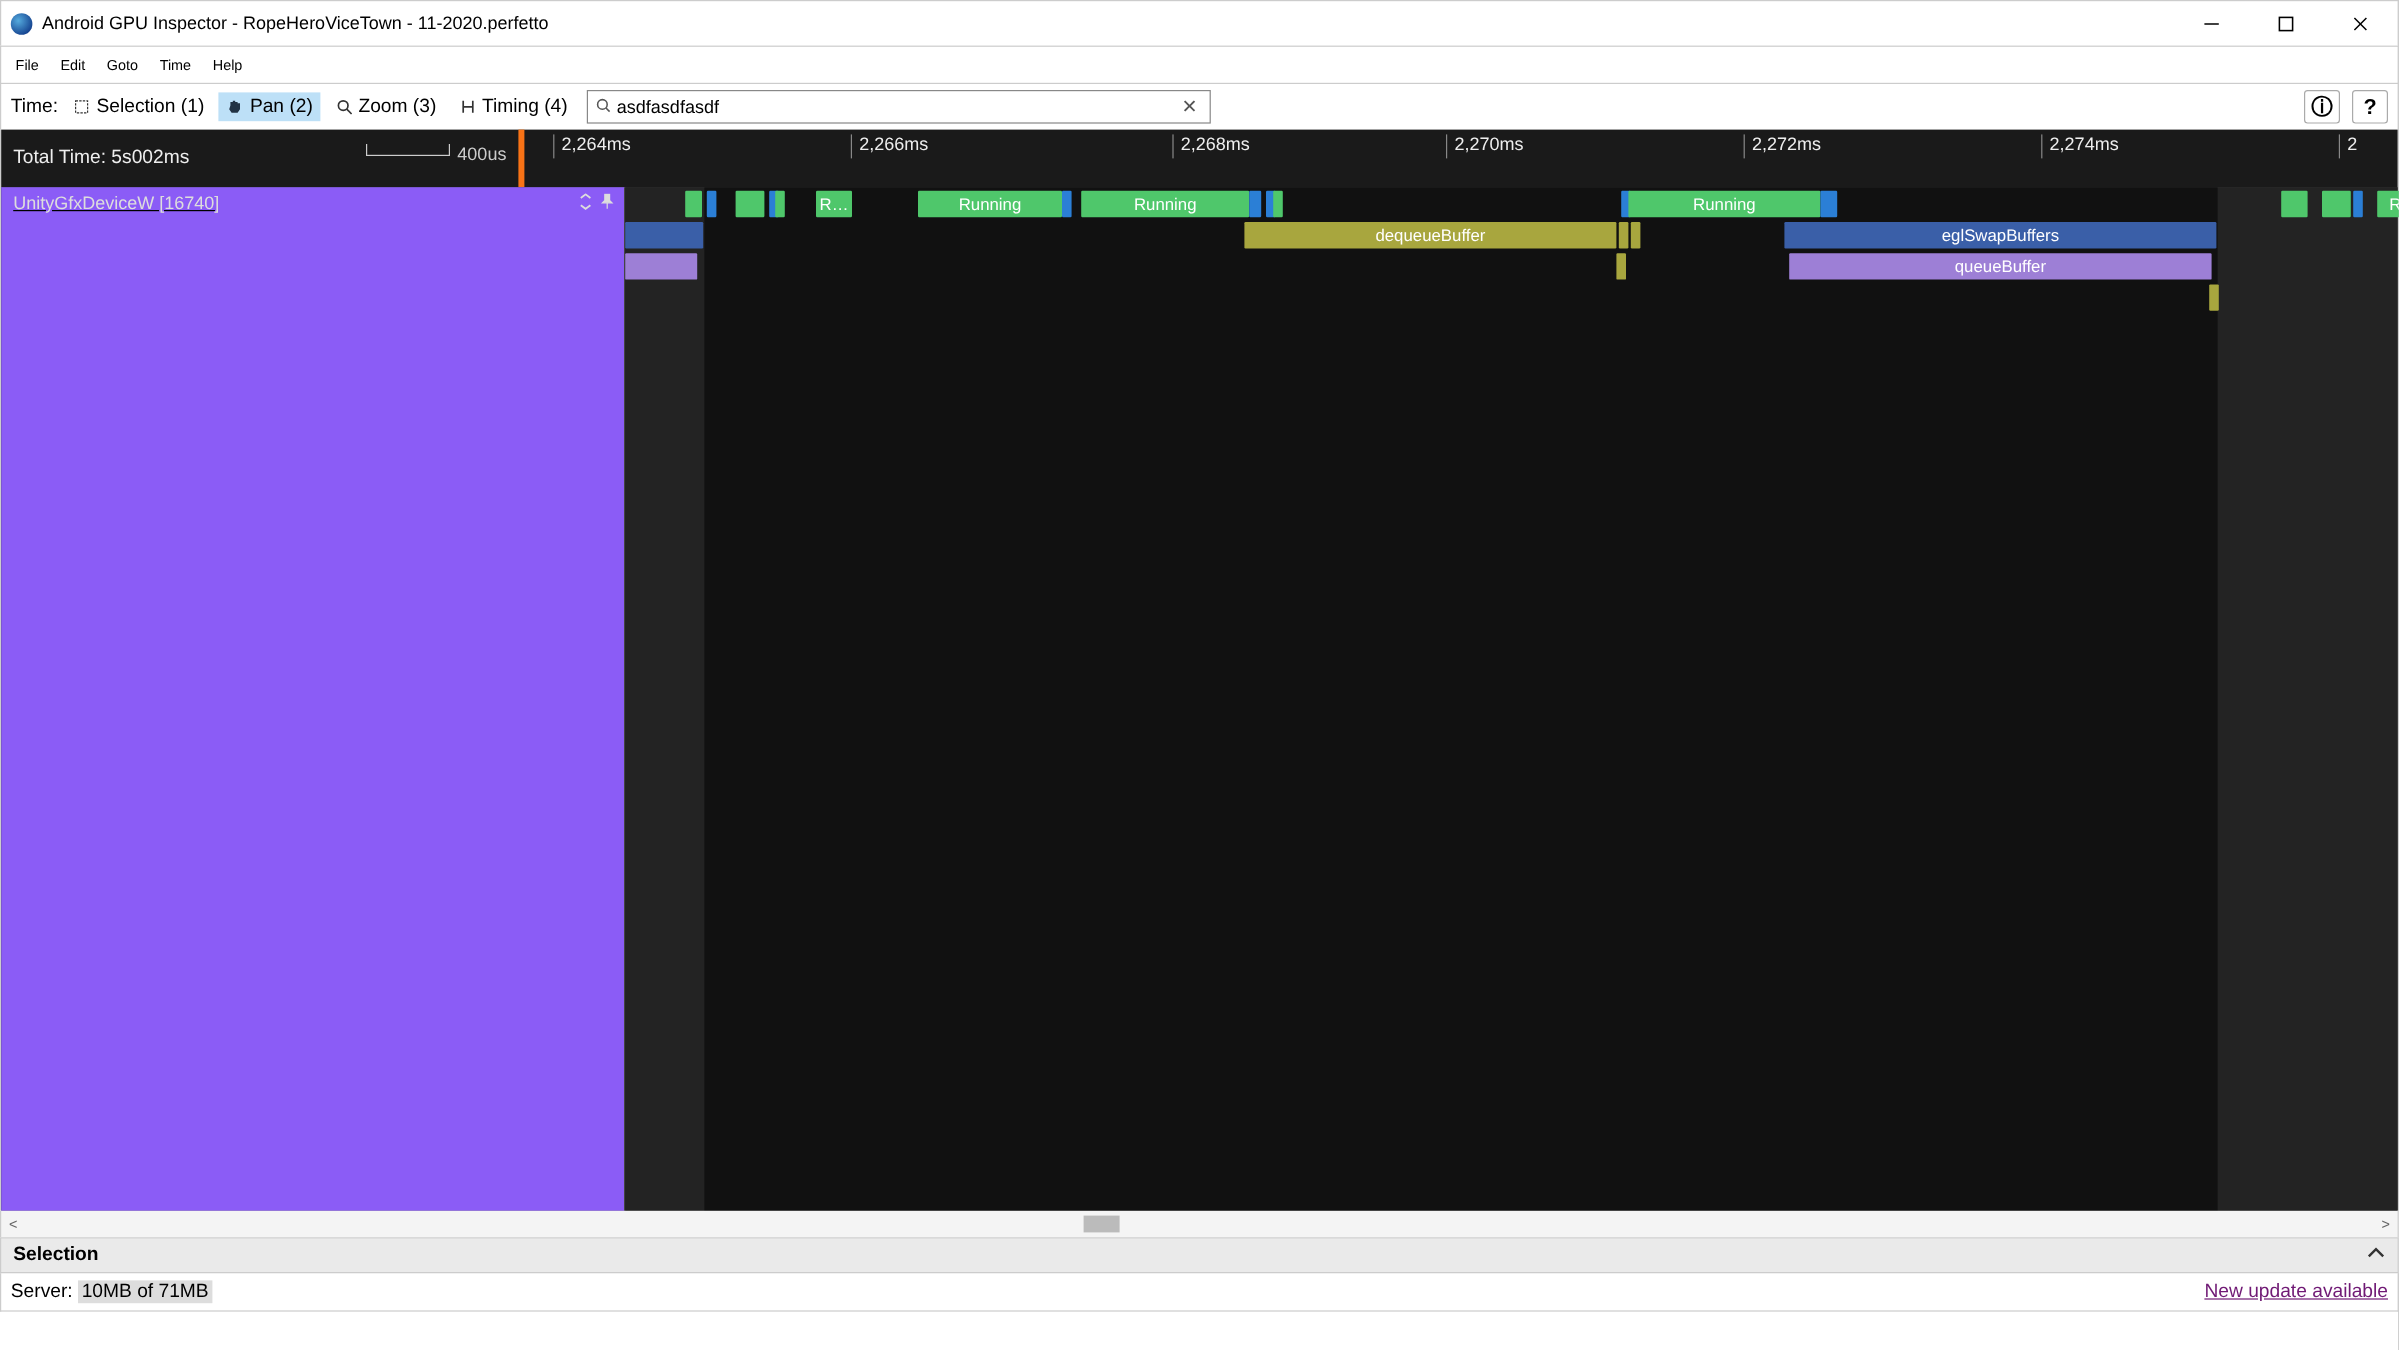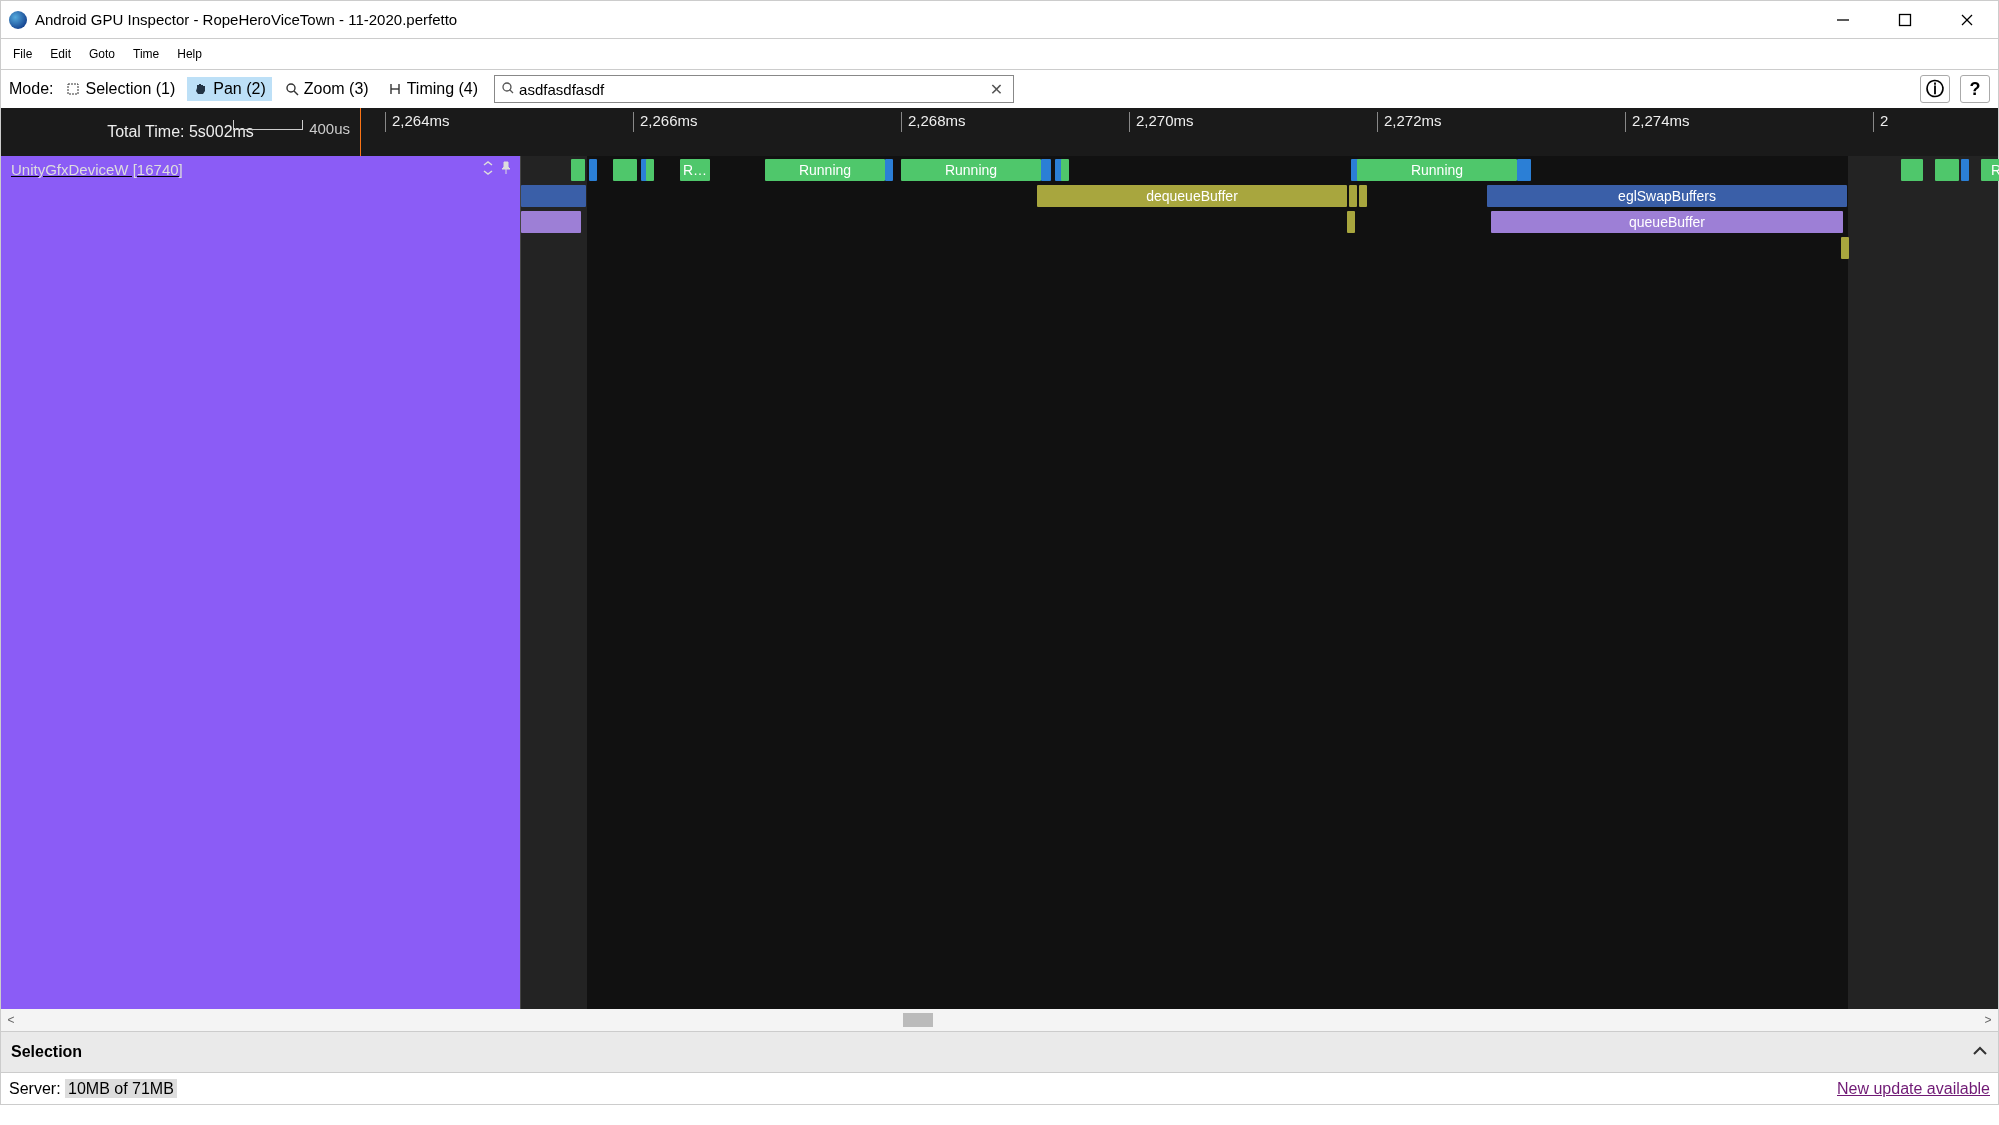--- a/index.html
+++ b/index.html
@@ -25,21 +25,21 @@
 .mode-icon { width: 16px; height: 16px; display: inline-flex; align-items: center; justify-content: center; }
 .searchbox { display: flex; align-items: center; border: 1px solid #888; height: 28px; width: 520px; padding: 0 6px; margin-left: 4px; }
 .searchbox input { border: none; outline: none; flex: 1; font-size: 15px; padding-left: 4px; }
 .search-x { cursor: pointer; color: #555; padding: 0 4px; font-size: 16px; }
 .spacer { flex: 1; }
 .help-btn { width: 30px; height: 28px; border: 1px solid #aaa; display: flex; align-items: center; justify-content: center; margin-left: 4px; cursor: pointer; font-size: 18px; font-weight: bold; border-radius: 3px; }
 
 
 .timeline-wrap { border-left: 1px solid #ccc; border-right: 1px solid #ccc; height: 901px; display: flex; flex-direction: column; }
 .timeruler { height: 48px; display: flex; background: #1a1a1a; color: #eee; }
-.ruler-left { width: 360px; display: flex; align-items: center; padding: 0 10px; border-right: 1px solid #f97316; position: relative; justify-content: center; }
+.ruler-left { width: 436px; display: flex; align-items: center; padding: 0 10px; border-right: 5px solid #f97316; position: relative; }
 .total-time { font-size: 16px; }
 .scale { position: absolute; right: 10px; top: 12px; display: flex; align-items: center; color: #ccc; font-size: 15px; }
 .scale-bar { width: 70px; height: 10px; border-bottom: 1px solid #ccc; border-left: 1px solid #ccc; border-right: 1px solid #ccc; margin-right: 6px; position: relative; top: -4px; }
 .ruler-right { flex: 1; position: relative; }
 .ruler-ticks { position: absolute; top: 0; left: 0; right: 0; height: 28px; }
 .tick-label { position: absolute; top: 4px; font-size: 15px; color: #eee; border-left: 1px solid #888; padding-left: 6px; height: 20px; }
 .span-indicator { position: absolute; top: 30px; left: 0; right: 0; text-align: center; color: #ccc; font-size: 14px; }
 .span-line { position: absolute; top: 38px; height: 1px; background: #aaa; }
 .span-cap { position: absolute; top: 32px; width: 1px; height: 12px; background: #aaa; }
 
@@ -60,21 +60,21 @@
 .slice.olive { background: #a8a63e; }
 .slice.purple { background: #9d7fd6; }
 
 
 .hscroll { height: 22px; border-left:1px solid #ccc; border-right:1px solid #ccc; background: #f4f4f4; display: flex; align-items: center; position: relative; }
 .hscroll-arrow { width: 20px; text-align: center; cursor: pointer; color: #666; font-size: 12px; }
 .hscroll-track { flex: 1; position: relative; height: 100%; }
 .hscroll-thumb { position: absolute; left: 882px; width: 30px; top: 4px; height: 14px; background: #bbb; }
 
 
-.sel-header { height: 42px; display: flex; align-items: center; justify-content: space-between; padding: 0 10px; background: #eaeaea; border: 1px solid #ccc; font-weight: bold; font-size: 16px; }
+.sel-header { height: 30px; display: flex; align-items: center; justify-content: space-between; padding: 0 10px; background: #eaeaea; border: 1px solid #ccc; font-weight: bold; font-size: 16px; }
 .sel-arrow { cursor: pointer; font-size: 16px; }
 
 
 .statusbar { height: 32px; display: flex; align-items: center; padding: 0 8px; border: 1px solid #ccc; border-top: none; }
 .server-mem { font-size: 16px; }
 .server-mem .memval { background: #ddd; padding: 1px 3px; }
 .update-link { color: #701a75; text-decoration: underline; cursor: pointer; font-size: 16px; }
 </style>
 </head>
 <body>
@@ -104,21 +104,21 @@
 
 <div class="menubar">
   <span class="menu-item">File</span>
   <span class="menu-item">Edit</span>
   <span class="menu-item">Goto</span>
   <span class="menu-item">Time</span>
   <span class="menu-item">Help</span>
 </div>
 
 <div class="toolbar">
-  <span class="mode-label">Mode:</span>
+  <span class="mode-label">Time:</span>
   <span class="mode-btn">
     <span class="mode-icon">
       <svg width="14" height="14" viewBox="0 0 14 14">
           <rect x="2" y="2" width="10" height="10" fill="none" stroke="#333" stroke-dasharray="2 1"></rect>
         </svg>
     </span>
     <span>Selection (1)</span>
   </span>
   <span class="mode-btn active">
     <span class="mode-icon">

